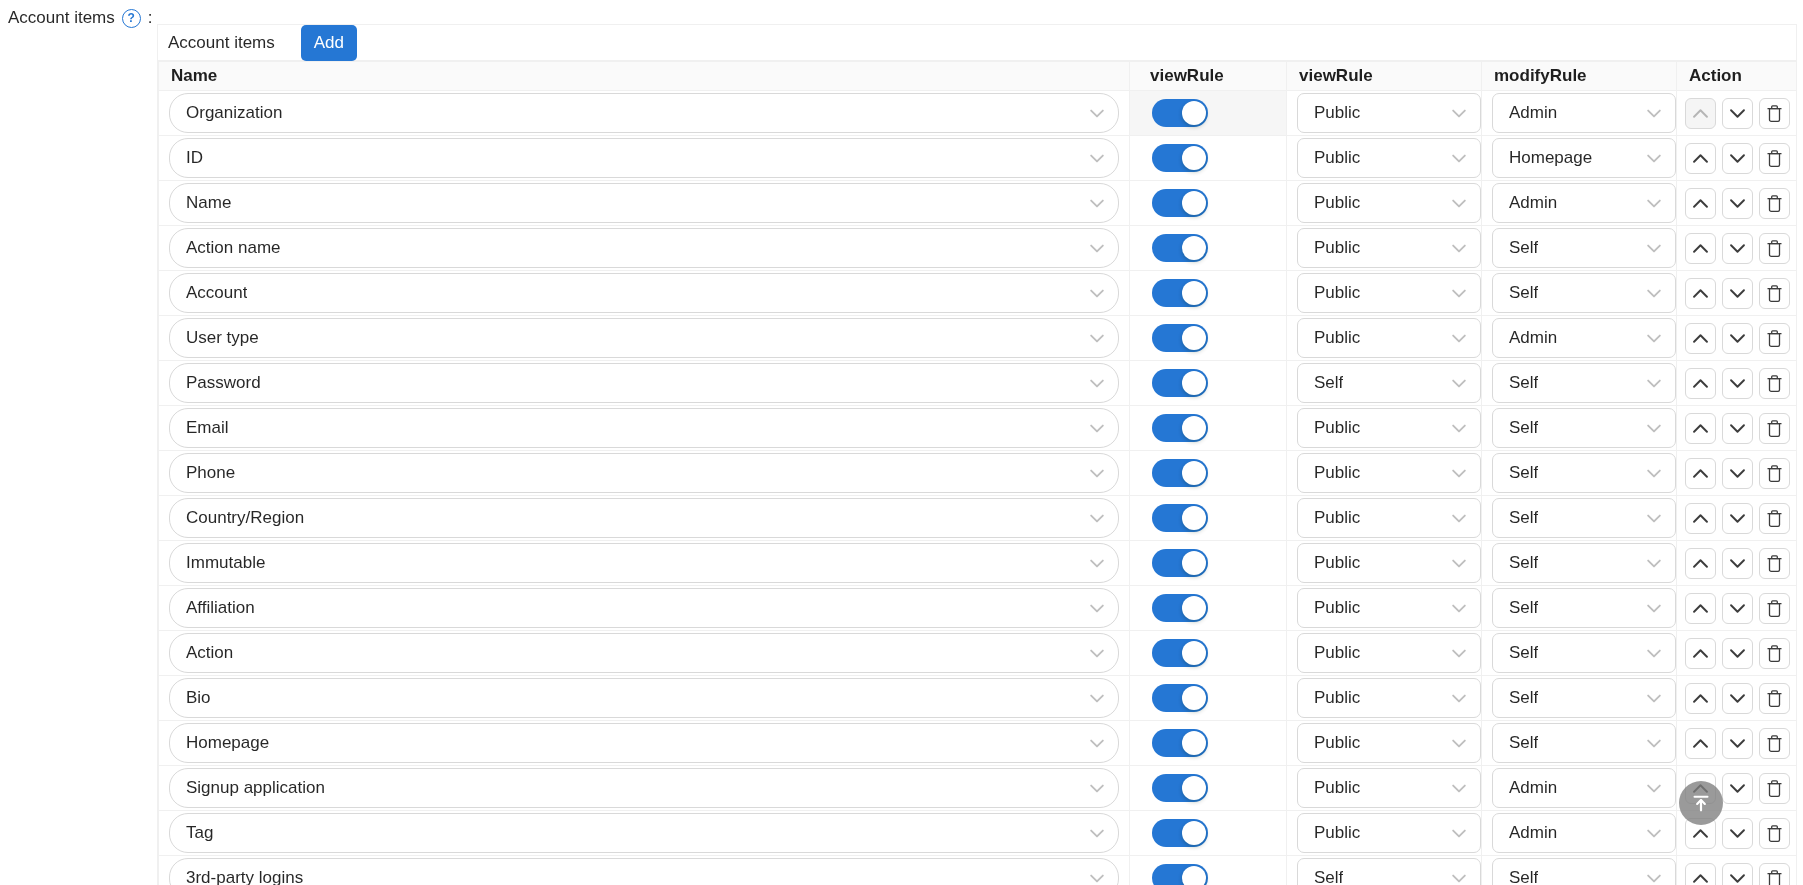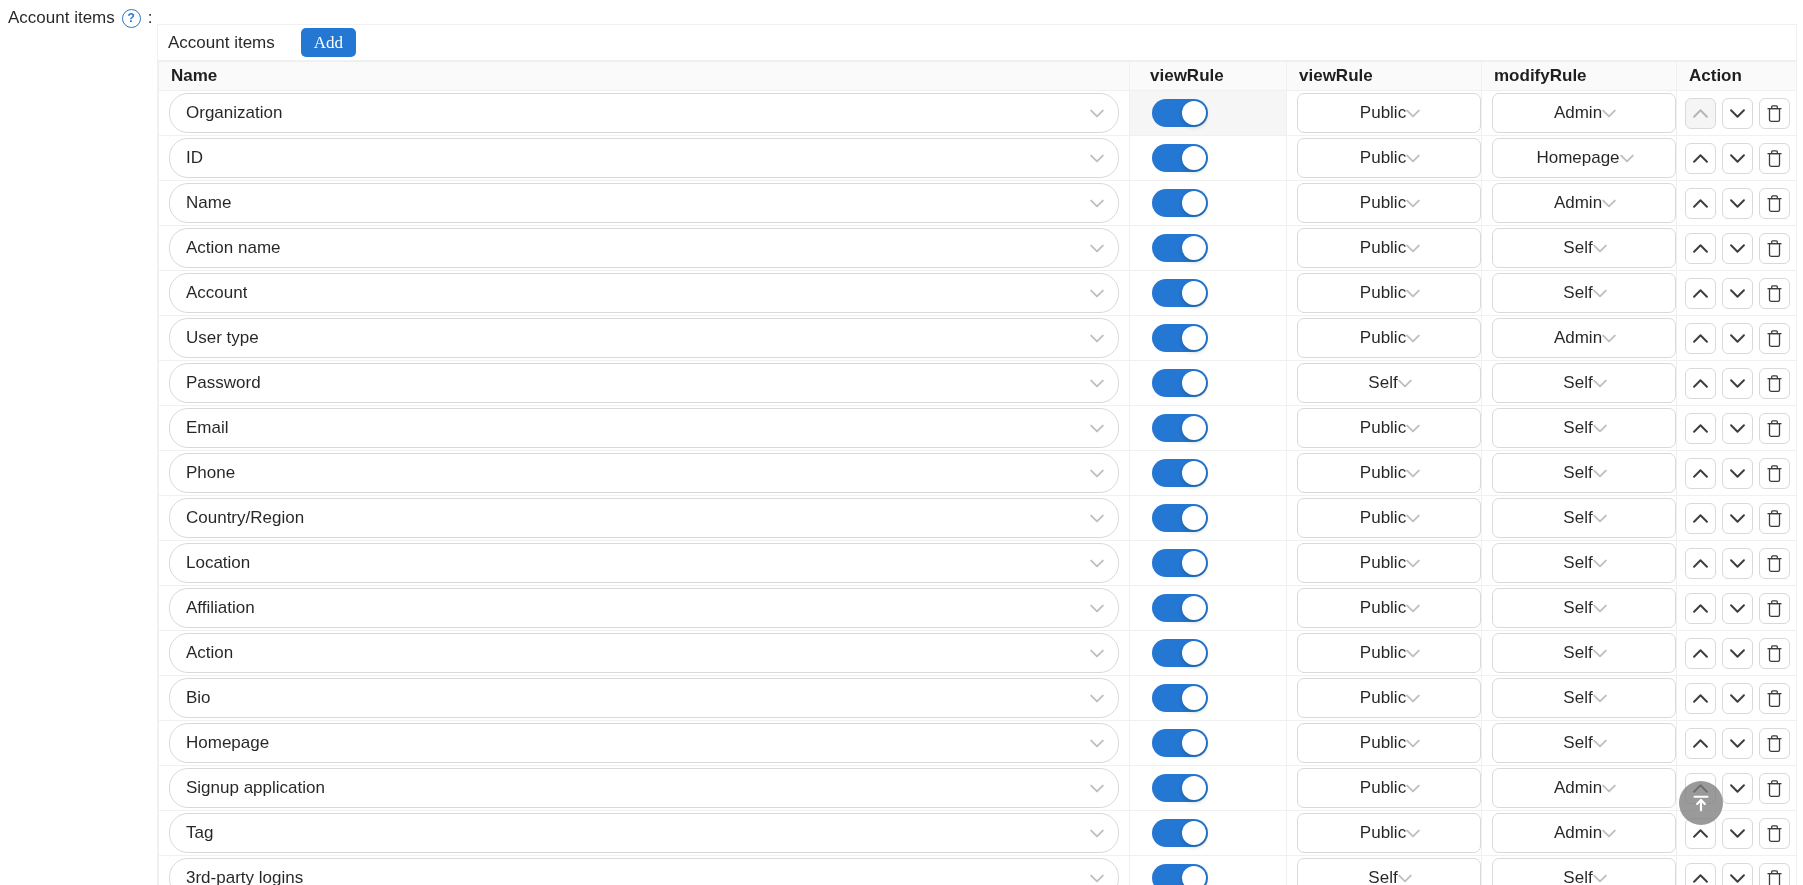--- a/index.html
+++ b/index.html
@@ -24,43 +24,43 @@
   .top-label{position:absolute;left:8px;top:8px;display:flex;align-items:center;gap:7px;}
   .qicon{
     width:19px;height:19px;border:1.6px solid var(--blue);border-radius:50%;
     color:var(--blue);font-size:12px;font-weight:700;line-height:16px;
     display:inline-flex;align-items:center;justify-content:center;cursor:pointer;
   }
   
   .panel{position:absolute;left:157px;top:24px;width:1640px;border:1px solid var(--grid);border-bottom:none;background:#fff;}
   .panel-header{height:36px;display:flex;align-items:center;padding-left:10px;border-bottom:1px solid var(--grid);}
   .add-btn{
-    margin-left:26px;height:29px;padding:0 13px;border:none;border-radius:5px;
-    background:var(--blue);color:#fff;font-size:17px;font-family:Liberation Serif, serif;cursor:pointer;line-height:27px;
+    margin-left:26px;height:36px;padding:0 13px;border:none;border-radius:5px;
+    background:var(--blue);color:#fff;font-size:17px;font-family:Liberation Sans, sans-serif;cursor:pointer;line-height:27px;
   }
   table{border-collapse:collapse;table-layout:fixed;width:100%;}
   th,td{border:1px solid var(--grid);padding:0;}
   thead th{
     background:var(--header-bg);height:29px;text-align:left;
     font-weight:600;font-size:17px;color:rgba(0,0,0,0.88);padding-left:12px;
   }
   thead th.vis-th{padding-left:20px;}
   tbody td{height:44px;}
   .cw{height:44px;display:flex;align-items:center;}
   .name-cw{padding:0 10px;}
   .vis-cw{padding-left:22px;}
   .rule-cw{padding-left:10px;}
   .action-cw{padding-left:8px;gap:6px;}
   .select{
     height:40px;border:1px solid var(--border);border-radius:7px;background:#fff;
     display:flex;align-items:center;justify-content:space-between;
     padding:0 14px 0 16px;cursor:pointer;
   }
   .name-select{flex:1;border-radius:19px;}
-  .rule-select{width:201px;justify-content:center;}
+  .rule-select{width:201px;}
   .sel-text{white-space:nowrap;overflow:hidden;}
   .chev{width:14px;height:9px;flex:none;}
   .chev path{stroke:var(--chev);stroke-width:1.6;fill:none;stroke-linecap:round;stroke-linejoin:round;}
   .switch{
     width:56px;height:28px;border-radius:14px;background:var(--blue);
     position:relative;flex:none;cursor:pointer;
   }
   .knob{
     position:absolute;top:2px;right:2px;width:24px;height:24px;border-radius:50%;
     background:#fff;box-shadow:0 2px 4px rgba(0,35,11,0.25);
@@ -712,21 +712,21 @@
             <path d="M3.5 4.7h10v11a1.7 1.7 0 0 1-1.7 1.7H5.2a1.7 1.7 0 0 1-1.7-1.7z"></path>
           </svg>
         </button>
       </div>
     </td>
   </tr>
         <tr>
     <td>
       <div class="cw name-cw">
         <div class="select name-select">
-          <span class="sel-text">Location</span>
+          <span class="sel-text">Immutable</span>
           <svg class="chev" viewBox="0 0 12 7">
                   <path d="M1 1l5 5 5-5"></path>
                 </svg>
         </div>
       </div>
     </td>
     <td class="vis-td">
       <div class="cw vis-cw">
         <div class="switch">
           <span class="knob"></span>

